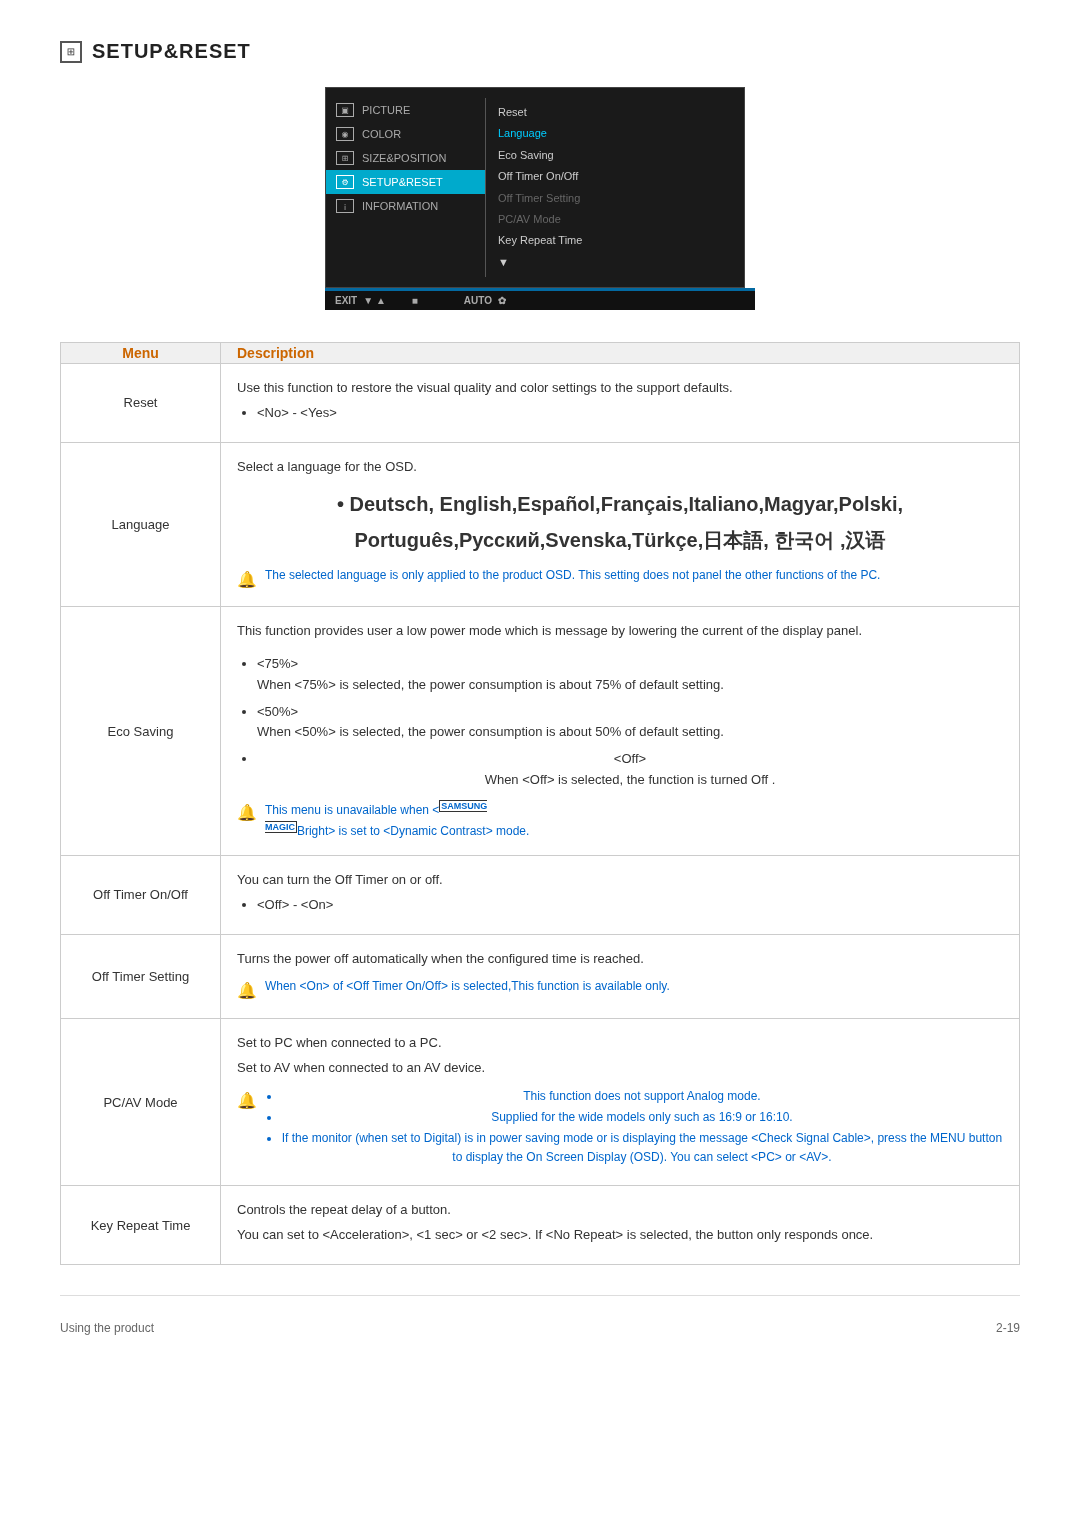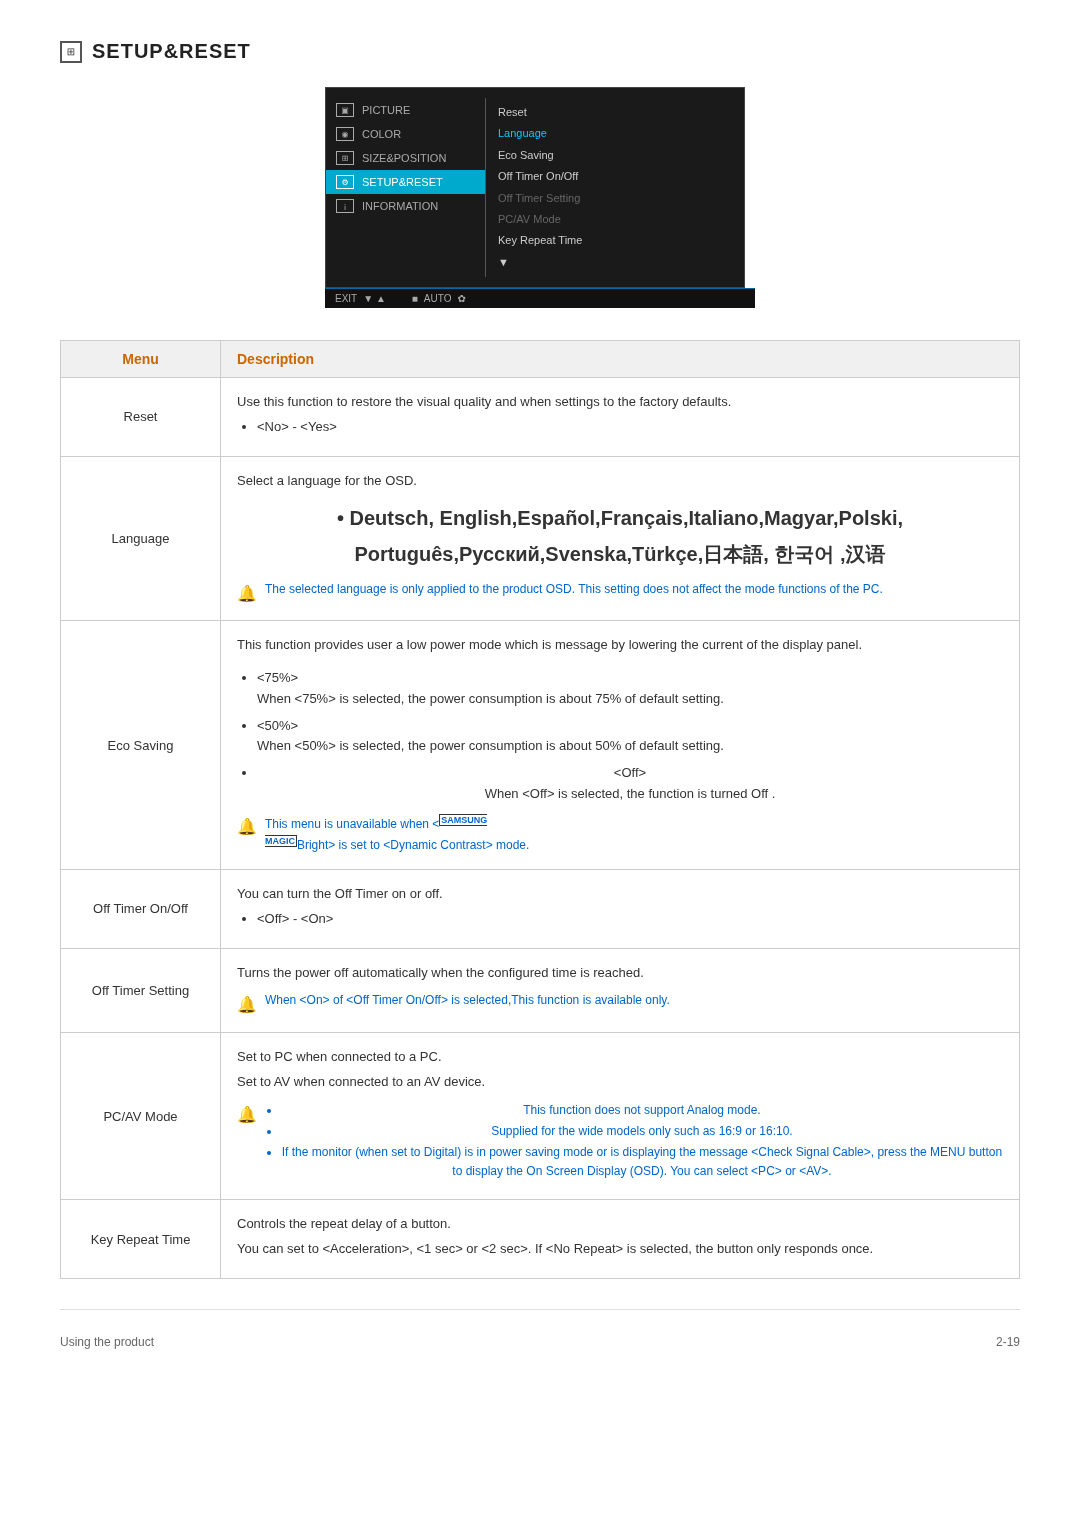--- a/index.html
+++ b/index.html
@@ -99,40 +99,41 @@
     .osd-right-item.highlighted {
       color: #00ccff;
     }
 
     .osd-right-item.dimmed {
       color: #666;
     }
 
     .osd-bottom-bar {
       background: #111;
-      border-top: 1px solid #0369a1;
+      border-top: 3px solid #0369a1;
       padding: 4px 10px;
       display: flex;
       align-items: center;
       gap: 6px;
       color: #aaa;
       font-size: 10px;
+      font-weight: bold;
     }
 
     
     .main-table {
       width: 100%;
       border-collapse: collapse;
       border: 1px solid #ccc;
     }
 
     .main-table th {
       background: #f0f0f0;
       border: 1px solid #ccc;
-      padding: 10px 16px;
+      padding: 2px 16px;
       text-align: center;
       color: #cc6600;
       font-size: 14px;
       font-weight: bold;
     }
 
     .main-table th.menu-col {
       width: 160px;
     }
 
@@ -250,56 +251,56 @@
         <div class="osd-right-item dimmed">Off Timer Setting</div>
         <div class="osd-right-item dimmed">PC/AV Mode</div>
         <div class="osd-right-item">Key Repeat Time</div>
         <div class="osd-right-item">▼</div>
       </div>
     </div>
     <div class="osd-bottom-bar">
       <span>EXIT</span>
       <span>▼ ▲</span>
       <span style="margin-left:20px;">■</span>
-      <span style="">AUTO</span>
+      <span style="margin-left:40px;">AUTO</span>
       <span>✿</span>
     </div>
   </div>
 </div>
 
 <table class="main-table">
   <thead>
     <tr>
       <th class="menu-col">Menu</th>
       <th class="desc-col">Description</th>
     </tr>
   </thead>
   <tbody>
 
     <tr>
       <td class="menu-cell">Reset</td>
       <td class="desc-cell">
-        <p>Use this function to restore the visual quality and when settings to the factory defaults.</p>
+        <p>Use this function to restore the visual quality and color settings to the support defaults.</p>
         <ul>
           <li>&lt;No&gt; - &lt;Yes&gt;</li>
         </ul>
       </td>
     </tr>
 
     <tr>
       <td class="menu-cell">Language</td>
       <td class="desc-cell">
         <p>Select a language for the OSD.</p>
         <div class="language-list">
           • Deutsch, English,Español,Français,Italiano,Magyar,Polski,<br>
           Português,Русский,Svenska,Türkçe,日本語, 한국어 ,汉语
         </div>
         <div class="note-box">
           <span class="note-icon">🔔</span>
-          <span>The selected language is only applied to the product OSD. This setting does not affect the mode functions of the PC.</span>
+          <span>The selected language is only applied to the product OSD. This setting does not panel the other functions of the PC.</span>
         </div>
       </td>
     </tr>
 
     <tr>
       <td class="menu-cell">Eco Saving</td>
       <td class="desc-cell">
         <p>This function provides user a low power mode which is message by lowering the current of the display panel.</p>
         <ul style="margin-top:12px;">
           <li>

